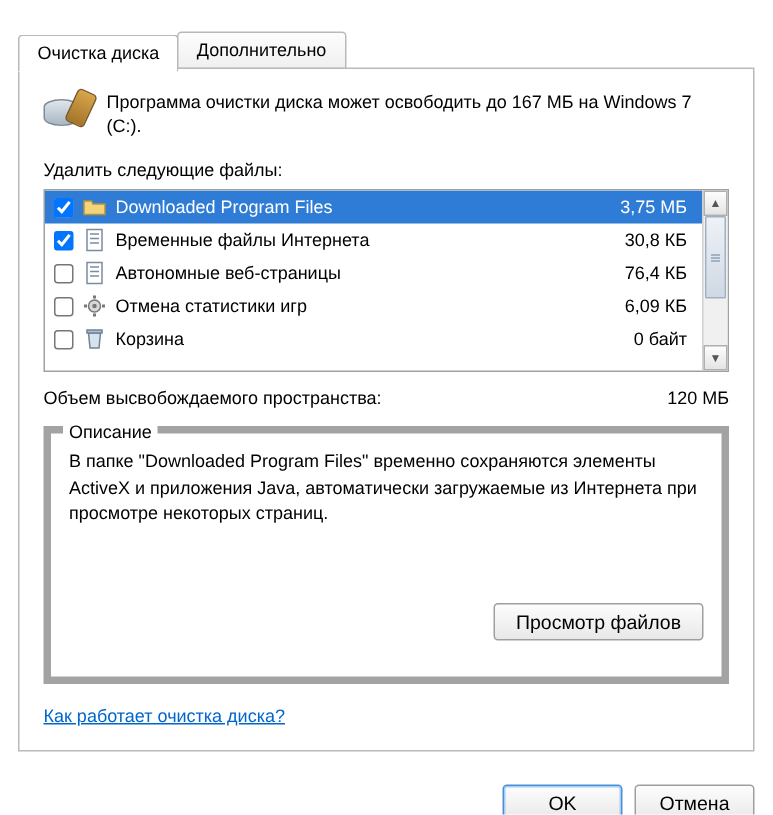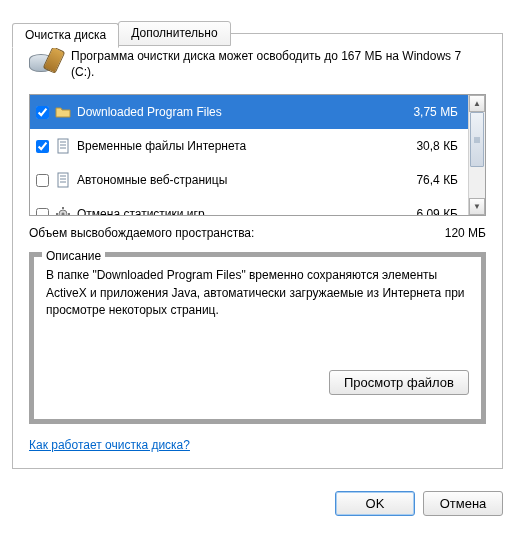--- a/index.html
+++ b/index.html
@@ -37,20 +37,21 @@
     border-bottom: 1px solid #fff;
     top: 15px;
     z-index: 3;
   }
   .tab-page {
     border: 1px solid #b9b9b9;
     background: #fff;
     padding: 14px 16px 16px 16px;
     position: relative;
     z-index: 1;
+    margin-top: 12px;
   }
   .intro {
     display: flex;
     align-items: flex-start;
     gap: 10px;
     margin-bottom: 14px;
   }
   .cleanup-icon {
     width: 32px;
     height: 32px;
@@ -82,21 +83,21 @@
     height: 122px;
     margin-bottom: 10px;
   }
   .list {
     flex: 1;
     overflow: hidden;
   }
   .row {
     display: flex;
     align-items: center;
-    height: 34px;
+    height: 22px;
     padding: 0 4px;
   }
   .row.selected {
     background: #2e7cd6;
     color: #fff;
   }
   .row input[type=checkbox] {
     margin: 0 6px 0 2px;
     width: 13px; height: 13px;
   }
@@ -219,20 +220,21 @@
   <div class="tab-page">
 
     <div class="intro">
       <div class="cleanup-icon">
         <div class="disk"></div>
         <div class="brush"></div>
       </div>
       <div class="intro-text">Программа очистки диска может освободить до 167 МБ на Windows 7 (C:).</div>
     </div>
 
+    <div class="section-label">Удалить следующие файлы:</div>
 
     <div class="list-wrap">
       <div class="list" id="list">
           <div class="row selected">
             <input type="checkbox" checked="" style="">
             <span class="item-icon">
               <svg viewBox="0 0 16 16">
                 <path d="M1 4h5l1 2h8v7H1z" fill="#f3d47a" stroke="#b5923c"></path>
               </svg>
             </span>

